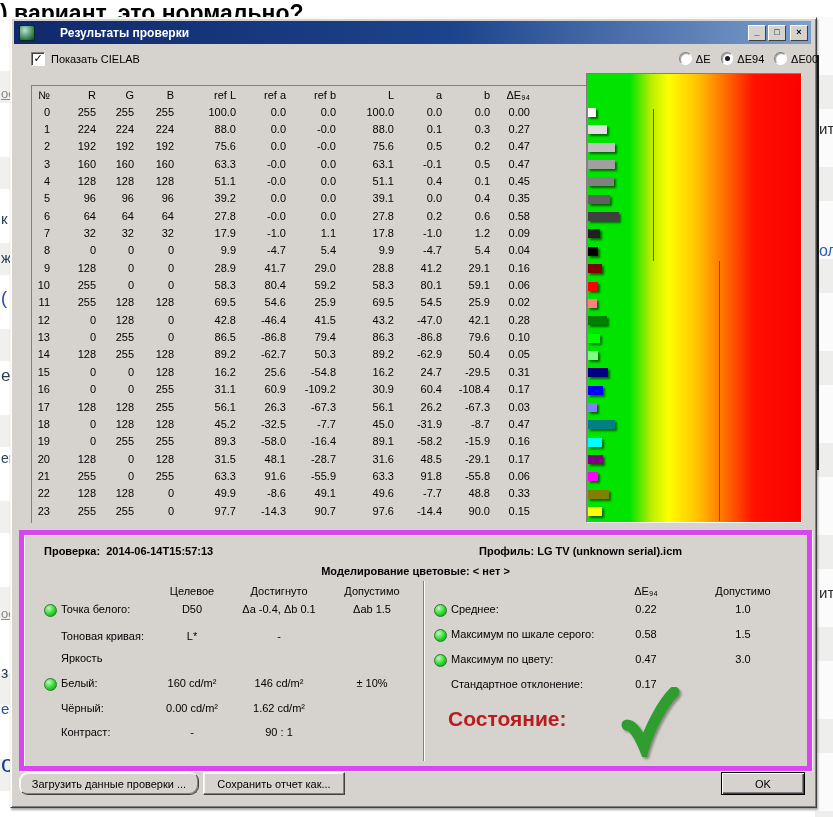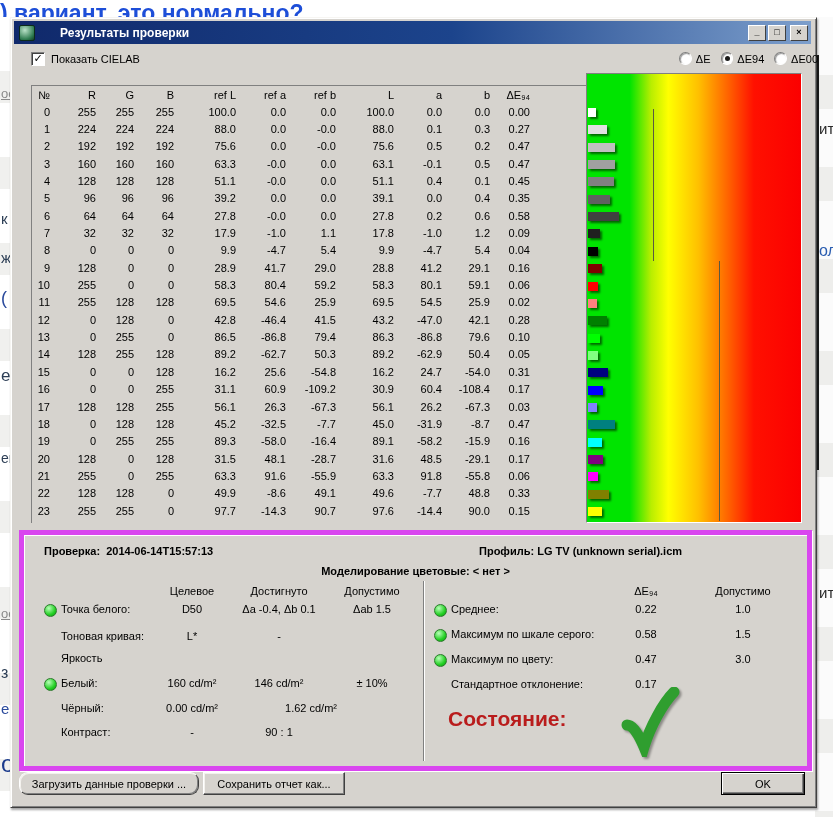--- a/index.html
+++ b/index.html
@@ -1,19 +1,19 @@
 <!DOCTYPE html>
 <html><head>
 <meta charset="utf-8">
 <style>
   html,body{margin:0;padding:0;width:833px;height:817px;overflow:hidden;
     background:#ffffff;font-family:"Liberation Sans","DejaVu Sans",sans-serif;}
   
   #page-heading{position:absolute;left:0;top:-2;width:833px;height:19px;overflow:hidden;
-    font-size:23px;font-weight:600;color:#1d4ed8;text-decoration:underline;white-space:nowrap;}
+    font-size:23px;font-weight:600;color:#000000;text-decoration:underline;white-space:nowrap;}
   .strip{position:absolute;top:17px;height:800px;overflow:hidden;
     background:repeating-linear-gradient(180deg,#ffffff 0 54px,#f0f0ee 54px 86px);}
   #left-strip{left:0;width:10px;}
   #right-strip{left:815px;width:18px;background:repeating-linear-gradient(180deg,#fbfbfb 0 58px,#eeeeec 58px 92px);}
   .frag{position:absolute;white-space:nowrap;}
   #page-vline{position:absolute;left:817px;top:55px;width:2px;height:415px;background:#1c1c1c;}
   
   #dialog{position:absolute;left:10px;top:17px;width:805px;height:789px;background:#d6d3ce;
     border-top:1px solid #f6f5f2;border-left:1px solid #f6f5f2;
     border-right:1px solid #404040;border-bottom:1px solid #404040;
@@ -330,21 +330,21 @@
         <div class="trow">
           <div class="tcell">15</div>
           <div class="tcell">0</div>
           <div class="tcell">0</div>
           <div class="tcell">128</div>
           <div class="tcell">16.2</div>
           <div class="tcell">25.6</div>
           <div class="tcell">-54.8</div>
           <div class="tcell">16.2</div>
           <div class="tcell">24.7</div>
-          <div class="tcell">-54.0</div>
+          <div class="tcell">-29.5</div>
           <div class="tcell">0.31</div>
         </div>
         <div class="trow">
           <div class="tcell">16</div>
           <div class="tcell">0</div>
           <div class="tcell">0</div>
           <div class="tcell">255</div>
           <div class="tcell">31.1</div>
           <div class="tcell">60.9</div>
           <div class="tcell">-109.2</div>
@@ -500,21 +500,21 @@
         <div class="cellc" style="left: 168px; top: 95px;">L*</div>
         <div class="cellc" style="left: 255px; top: 95px;">-</div>
         <div class="rowlab" style="left: 37px; top: 117px;">Яркость</div>
         <div class="dot" style="left: 20px; top: 143px;"></div>
         <div class="rowlab" style="left: 37px; top: 142px;">Белый:</div>
         <div class="cellc" style="left: 168px; top: 142px;">160 cd/m²</div>
         <div class="cellc" style="left: 255px; top: 142px;">146 cd/m²</div>
         <div class="cellc" style="left: 348px; top: 142px;">± 10%</div>
         <div class="rowlab" style="left: 37px; top: 167px;">Чёрный:</div>
         <div class="cellc" style="left: 168px; top: 167px;">0.00 cd/m²</div>
-        <div class="cellc" style="left: 255px; top: 167px; margin-left: 32px;">1.62 cd/m²</div>
+        <div class="cellc" style="left: 255px; top: 167px;">1.62 cd/m²</div>
         <div class="rowlab" style="left: 37px; top: 191px;">Контраст:</div>
         <div class="cellc" style="left: 168px; top: 191px;">-</div>
         <div class="cellc" style="left: 255px; top: 191px;">90 : 1</div>
       </div>
     <div id="sum-right">
         <div class="cellc" style="left: 622px; top: 50px;">ΔE₉₄</div>
         <div class="cellc" style="left: 719px; top: 50px;">Допустимо</div>
         <div class="dot" style="left: 410px; top: 69px;"></div>
         <div class="rowlab" style="left: 427px; top: 68px;">Среднее:</div>
         <div class="cellc" style="left: 622px; top: 68px;">0.22</div>

